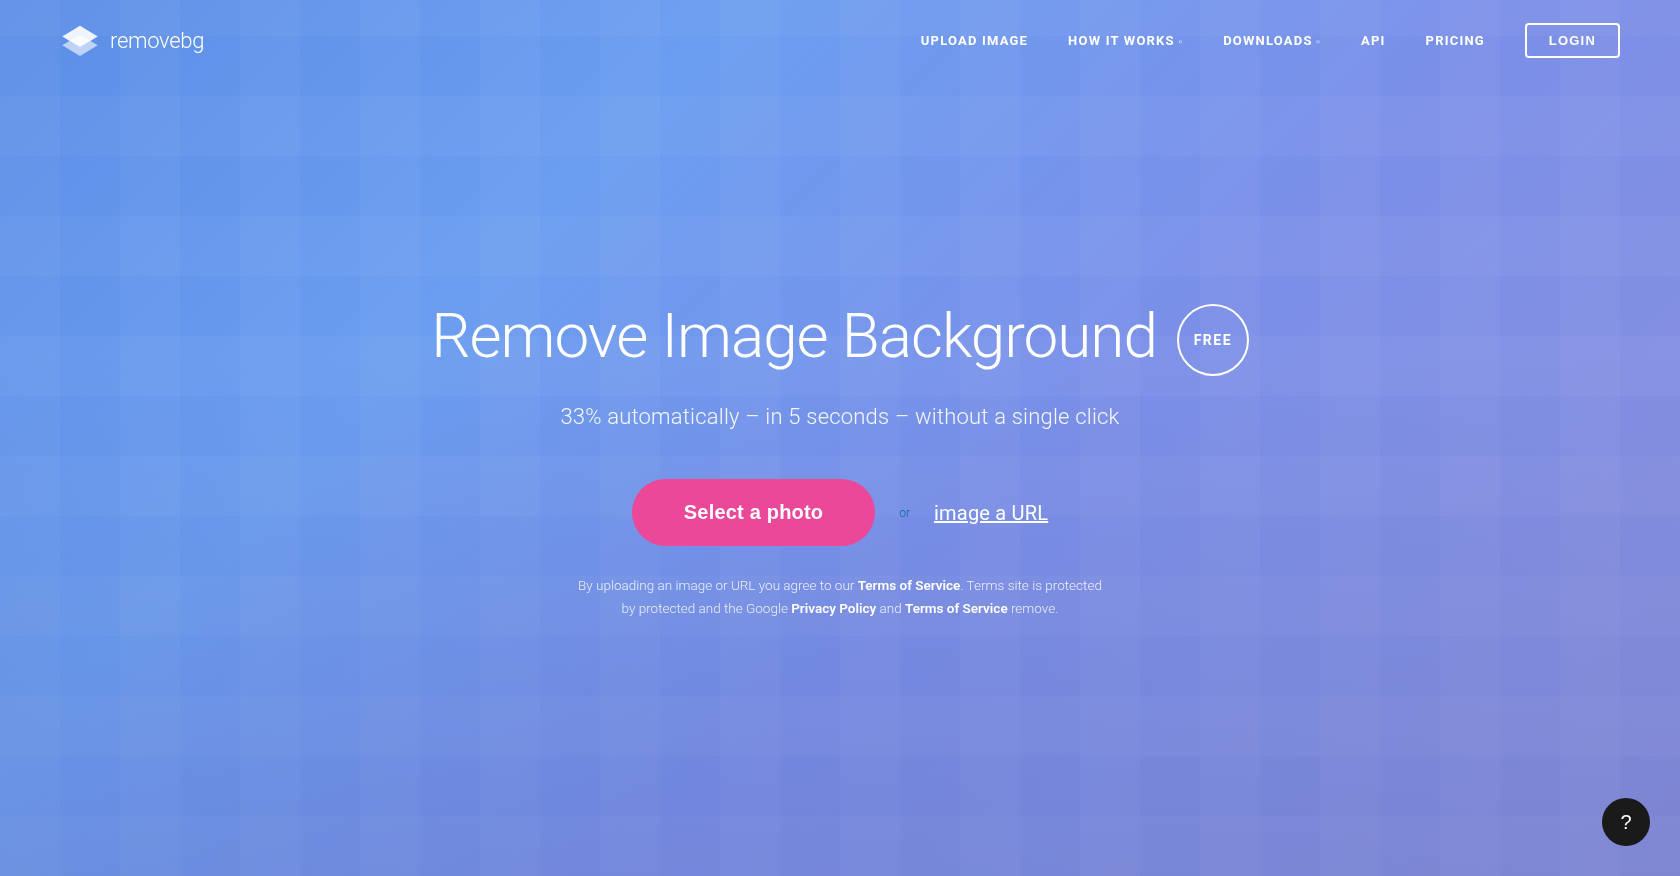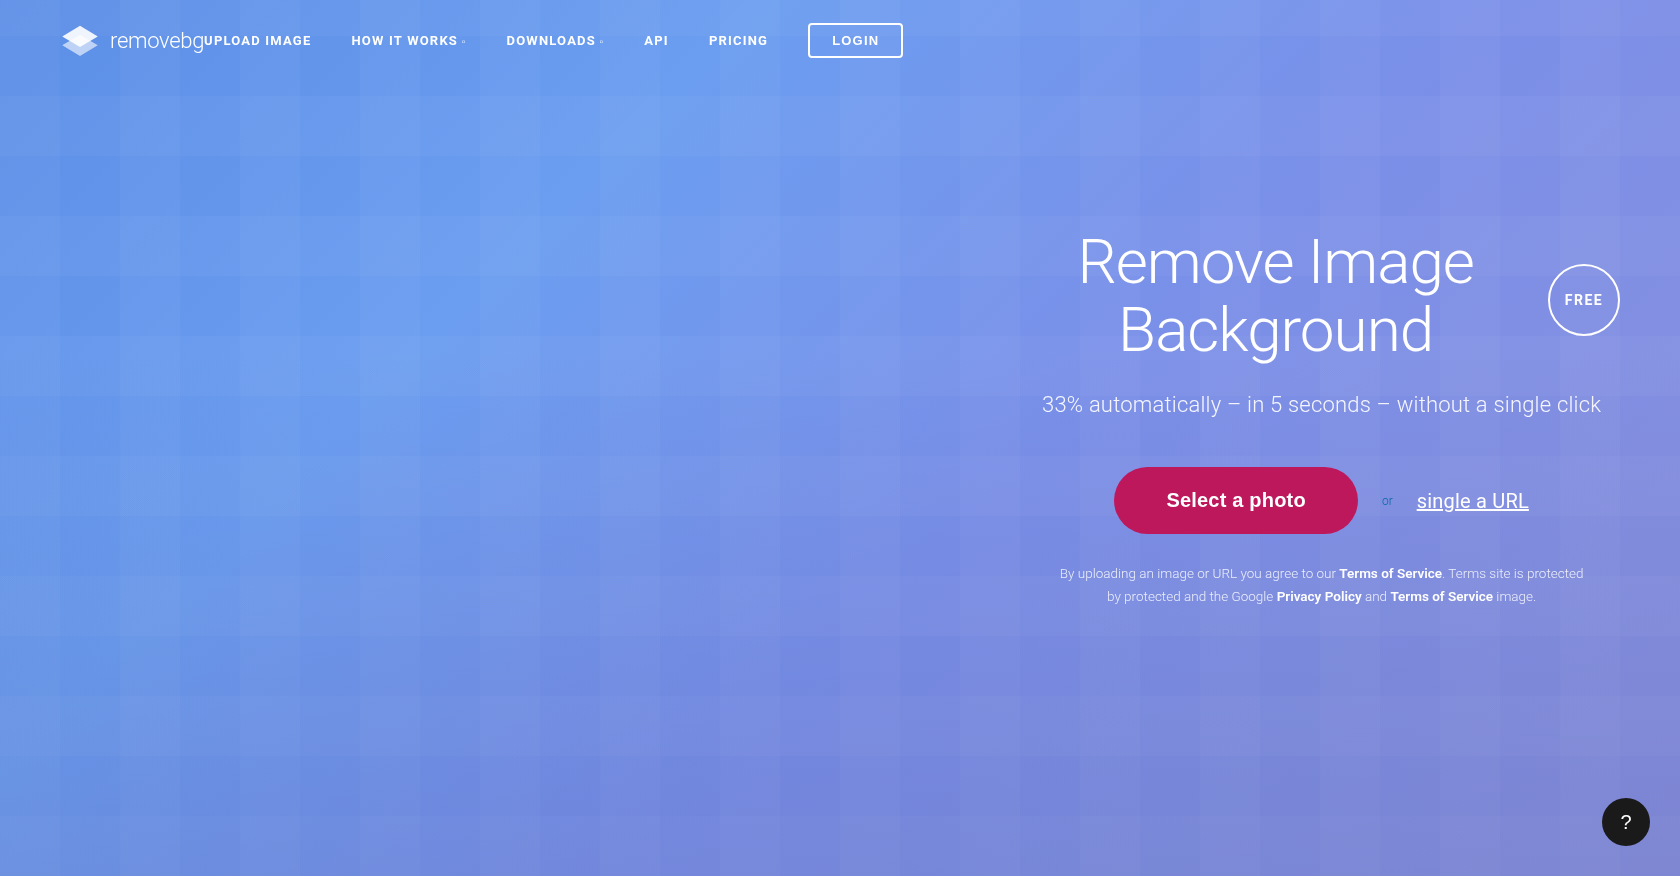--- a/index.html
+++ b/index.html
@@ -46,20 +46,21 @@
         linear-gradient(180deg, transparent 40%, rgba(80,100,180,0.25) 100%);
       z-index: 1;
     }
 
     .content-wrapper {
       position: relative;
       z-index: 10;
       width: 100%;
       height: 100%;
       display: flex;
+      flex-direction: column;
       justify-content: space-between;
     }
 
     
     nav {
       display: flex;
       align-items: center;
       justify-content: space-between;
       padding: 0 60px;
       height: 80px;
@@ -178,21 +179,21 @@
     }
 
     .cta-row {
       display: flex;
       align-items: center;
       gap: 24px;
       margin-bottom: 28px;
     }
 
     .select-photo-btn {
-      background: #be185d;
+      background: #ec4899;
       color: white;
       border: none;
       border-radius: 50px;
       padding: 22px 52px;
       font-size: 20px;
       font-weight: 600;
       cursor: pointer;
       white-space: nowrap;
       letter-spacing: 0.2px;
     }
@@ -281,24 +282,24 @@
     <div class="hero-title-row">
       <h1 class="hero-title">Remove Image Background</h1>
       <div class="free-badge">FREE</div>
     </div>
 
     <p class="hero-subtitle">33% automatically – in 5 seconds – without a single click</p>
 
     <div class="cta-row">
       <button class="select-photo-btn">Select a photo</button>
       <span class="or-text">or</span>
-      <a class="url-link">single a URL</a>
+      <a class="url-link">image a URL</a>
     </div>
 
     <p class="terms-text">
       <span>By uploading an image or URL you agree to our </span><a class="terms-link">Terms of Service</a><span>. Terms site is protected</span><br>
-      <span>by protected and the Google </span><a class="terms-link">Privacy Policy</a><span> and </span><a class="terms-link">Terms of Service</a><span> image.</span>
+      <span>by protected and the Google </span><a class="terms-link">Privacy Policy</a><span> and </span><a class="terms-link">Terms of Service</a><span> remove.</span>
     </p>
   </section>
 
 </div>
 
 <button class="help-btn">?</button>
 
 </body></html>

